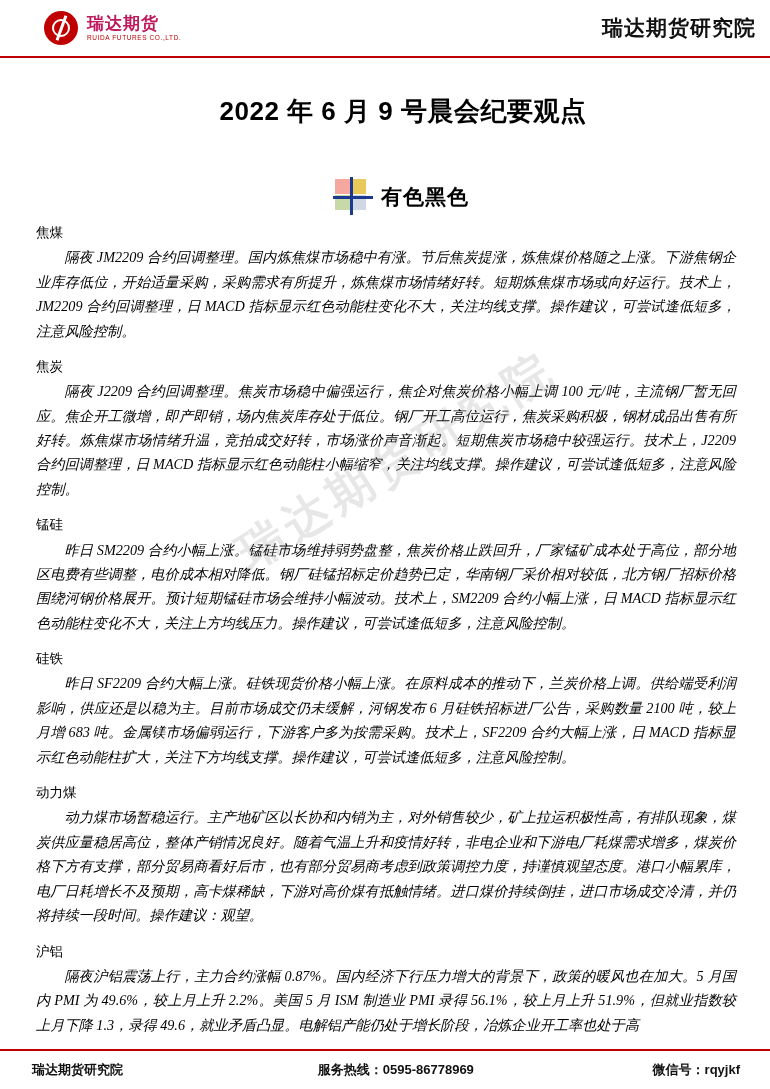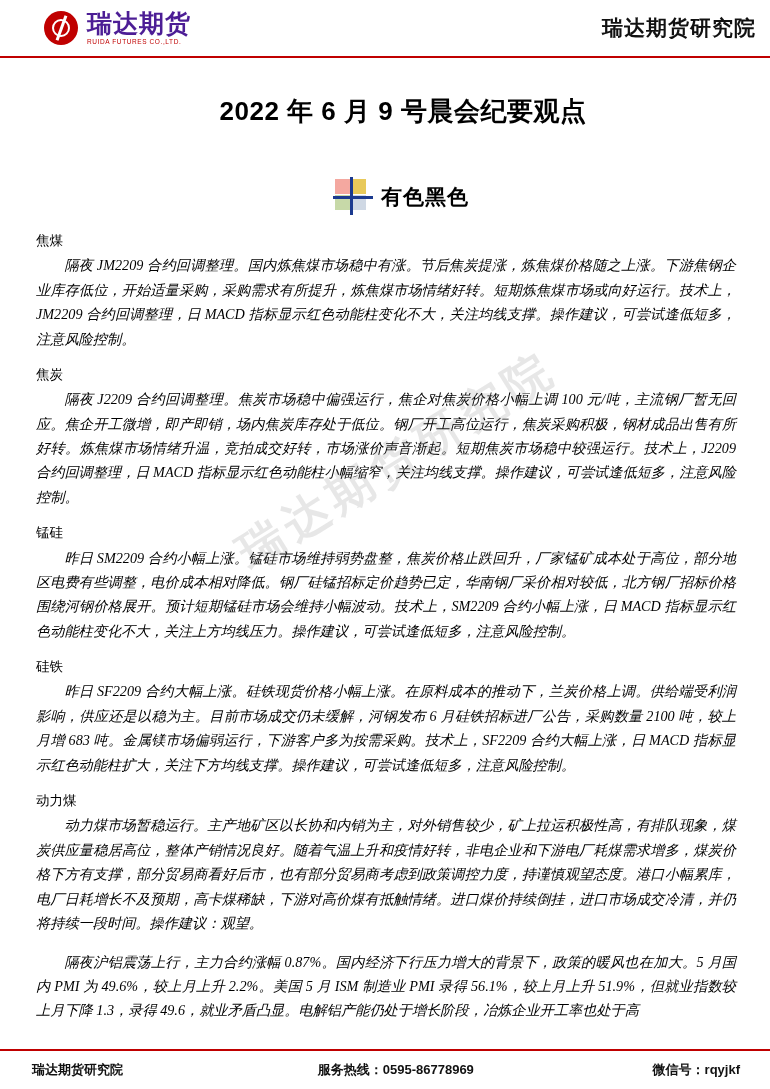--- a/index.html
+++ b/index.html
@@ -67,23 +67,23 @@
     z-index: 2;
   }
   .logo-text {
     display: flex;
     flex-direction: column;
     justify-content: center;
     line-height: 1;
   }
   .logo-cn {
     font-family: "Liberation Sans", sans-serif;
-    font-size: 25px;
-    font-weight: bold;
-    color: #4c1d95;
+    font-size: 17px;
+    font-weight: bold;
+    color: #be185d;
     letter-spacing: 1px;
   }
   .logo-en {
     font-family: "Liberation Sans", sans-serif;
     font-size: 6.5px;
     color: #c00000;
     letter-spacing: 0.6px;
     margin-top: 3px;
   }
   .header-right {
@@ -130,21 +130,21 @@
   .sq-cross-h { left: 0px;  top: 17px; width: 40px; height: 3px; background: #1b3a8f; }
   .section-title {
     font-family: "Liberation Sans", sans-serif;
     font-size: 21px;
     font-weight: bold;
     letter-spacing: 1px;
   }
   
   .content {
     padding: 0 34px 0 36px;
-    margin-top: 16px;
+    margin-top: 8px;
     box-sizing: border-box;
   }
   .art {
     margin-bottom: 14px;
   }
   .art-title {
     font-size: 13.5px;
     line-height: 1.5;
     margin-bottom: 2px;
   }
@@ -243,20 +243,21 @@
       <div class="art-title">硅铁</div>
       <div class="art-body">昨日 SF2209 合约大幅上涨。硅铁现货价格小幅上涨。在原料成本的推动下，兰炭价格上调。供给端受利润影响，供应还是以稳为主。目前市场成交仍未缓解，河钢发布 6 月硅铁招标进厂公告，采购数量 2100 吨，较上月增 683 吨。金属镁市场偏弱运行，下游客户多为按需采购。技术上，SF2209 合约大幅上涨，日 MACD 指标显示红色动能柱扩大，关注下方均线支撑。操作建议，可尝试逢低短多，注意风险控制。</div>
     </div>
 
     <div class="art">
       <div class="art-title">动力煤</div>
       <div class="art-body">动力煤市场暂稳运行。主产地矿区以长协和内销为主，对外销售较少，矿上拉运积极性高，有排队现象，煤炭供应量稳居高位，整体产销情况良好。随着气温上升和疫情好转，非电企业和下游电厂耗煤需求增多，煤炭价格下方有支撑，部分贸易商看好后市，也有部分贸易商考虑到政策调控力度，持谨慎观望态度。港口小幅累库，电厂日耗增长不及预期，高卡煤稀缺，下游对高价煤有抵触情绪。进口煤价持续倒挂，进口市场成交冷清，并仍将持续一段时间。操作建议：观望。</div>
     </div>
 
     <div class="art">
+      <div class="art-title">沪铝</div>
       <div class="art-body">隔夜沪铝震荡上行，主力合约涨幅 0.87%。国内经济下行压力增大的背景下，政策的暖风也在加大。5 月国内 PMI 为 49.6%，较上月上升 2.2%。美国 5 月 ISM 制造业 PMI 录得 56.1%，较上月上升 51.9%，但就业指数较上月下降 1.3，录得 49.6，就业矛盾凸显。电解铝产能仍处于增长阶段，冶炼企业开工率也处于高</div>
     </div>
 
   </div>
 
   <div class="footer">
     <span class="f-left">瑞达期货研究院</span>
     <span class="f-mid">服务热线：0595-86778969</span>
     <span class="f-right">微信号：rqyjkf</span>
   </div>

